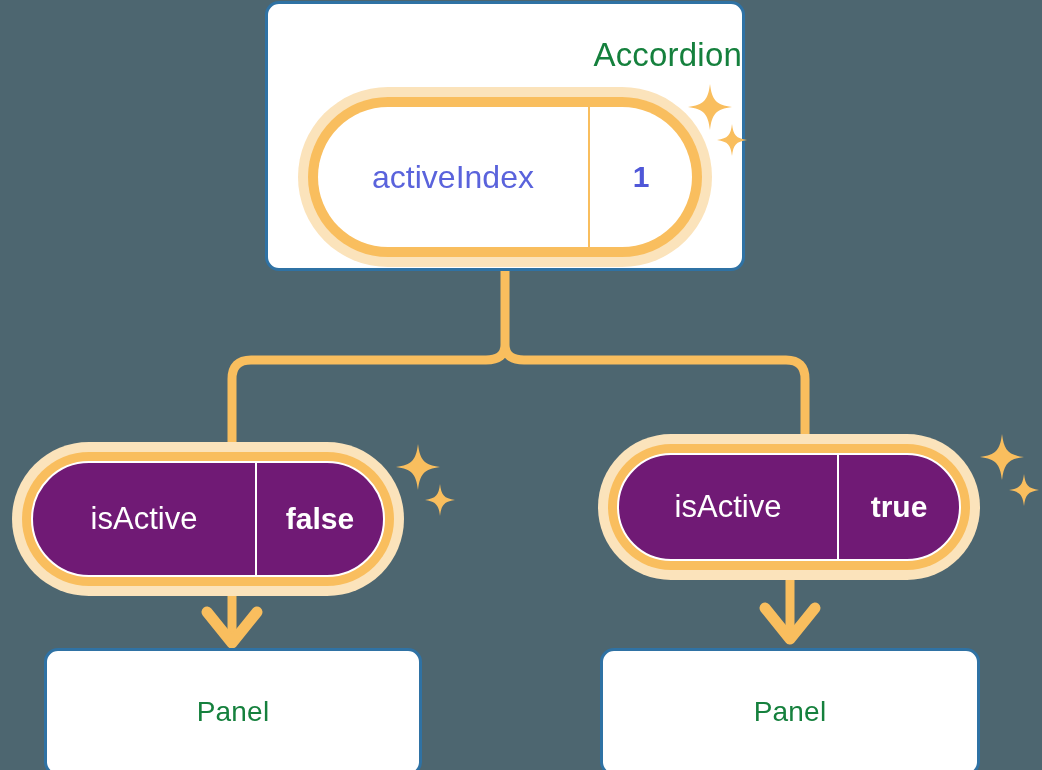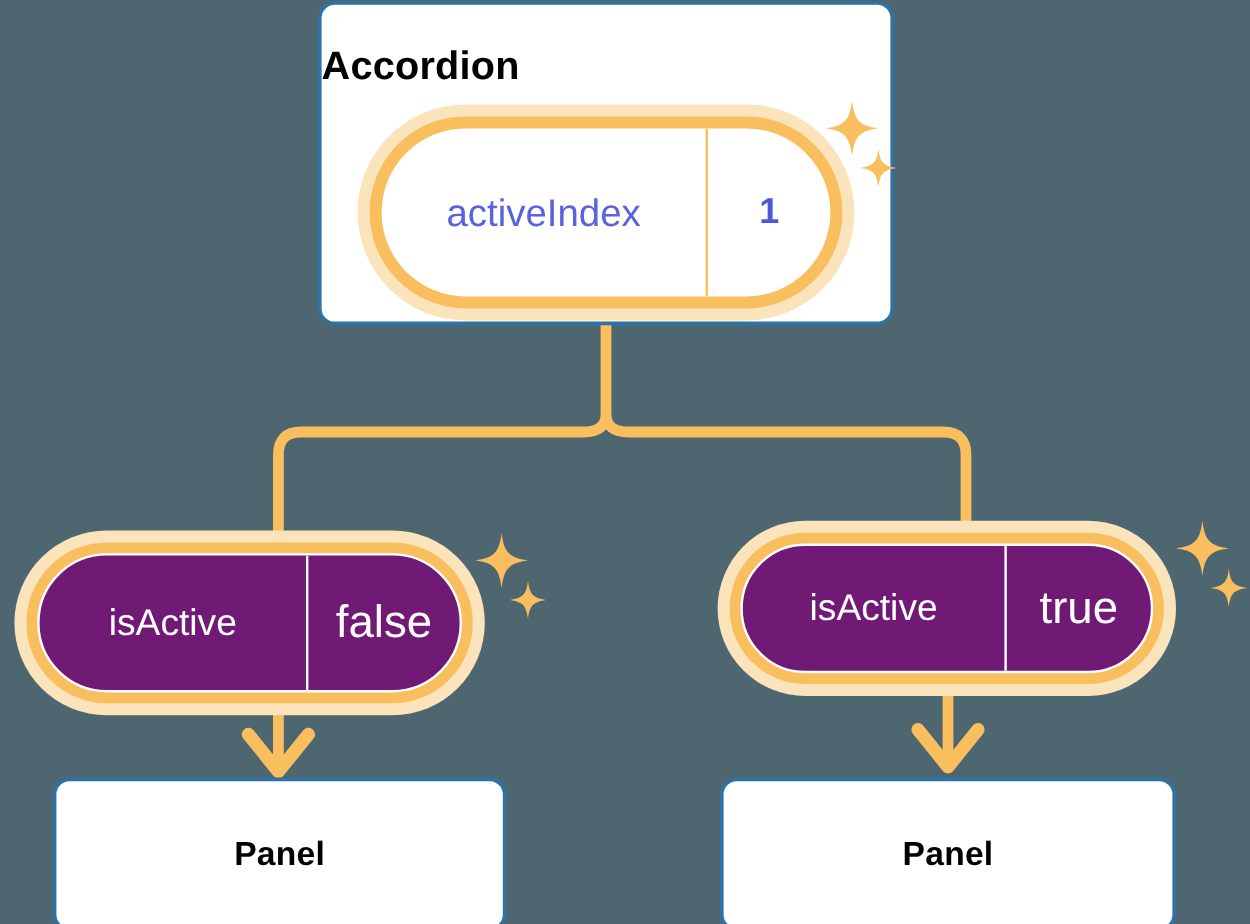--- a/index.html
+++ b/index.html
@@ -36,25 +36,25 @@
   
   .card {
     position: absolute;
     background: #ffffff;
     border: 3px solid #2f72a4;
     border-radius: 14px;
     z-index: 3;
   }
 
   .card-title {
-    color: #000000;
+    color: #15803d;
     font-size: 33px;
-    font-weight: 700;
+    font-weight: 400;
     letter-spacing: 0.2px;
-    text-align: left;
+    text-align: right;
     white-space: nowrap;
   }
 
   
   #accordion-card {
     left: 265px;
     top: 1px;
     width: 480px;
     height: 270px;
     padding-top: 32px;
@@ -131,22 +131,22 @@
   .pill-bool .pill-inner {
     background: #701a75;
     border: 2px solid #ffffff;
   }
   .pill-bool .pill-key {
     color: #ffffff;
     font-size: 31px;
   }
   .pill-bool .pill-val {
     color: #ffffff;
-    font-size: 38px;
-    font-weight: 400;
+    font-size: 30px;
+    font-weight: 700;
     border-left: 2px solid #ffffff;
   }
 
   #pill-isactive-left {
     left: 22px;
     top: 452px;
     width: 372px;
     height: 134px;
     box-shadow: 0 0 0 10px #fbe3bb;
   }

